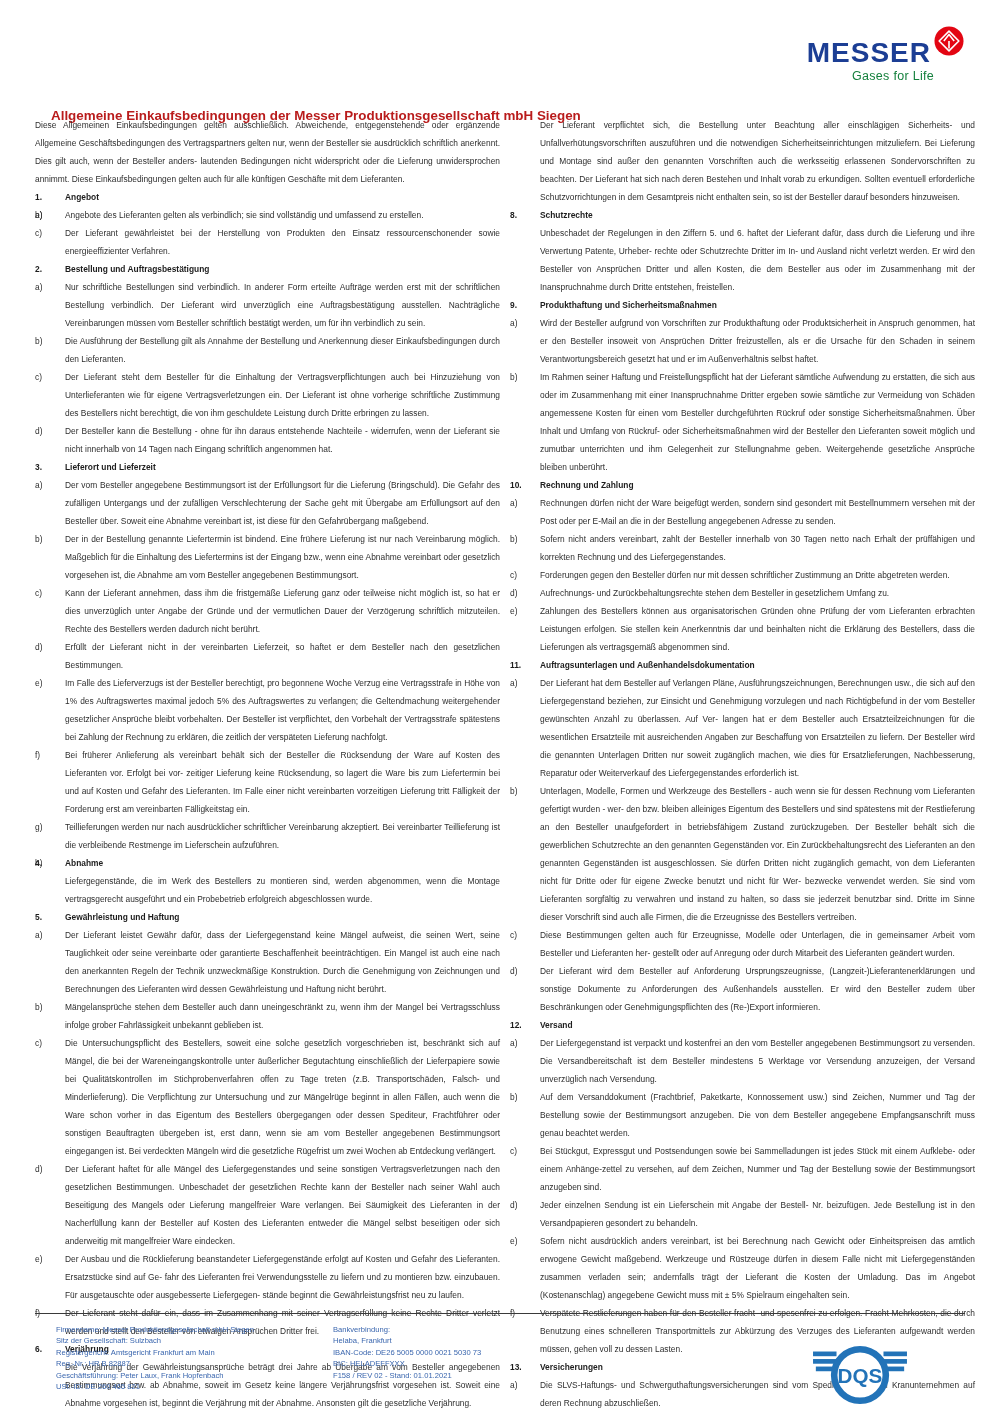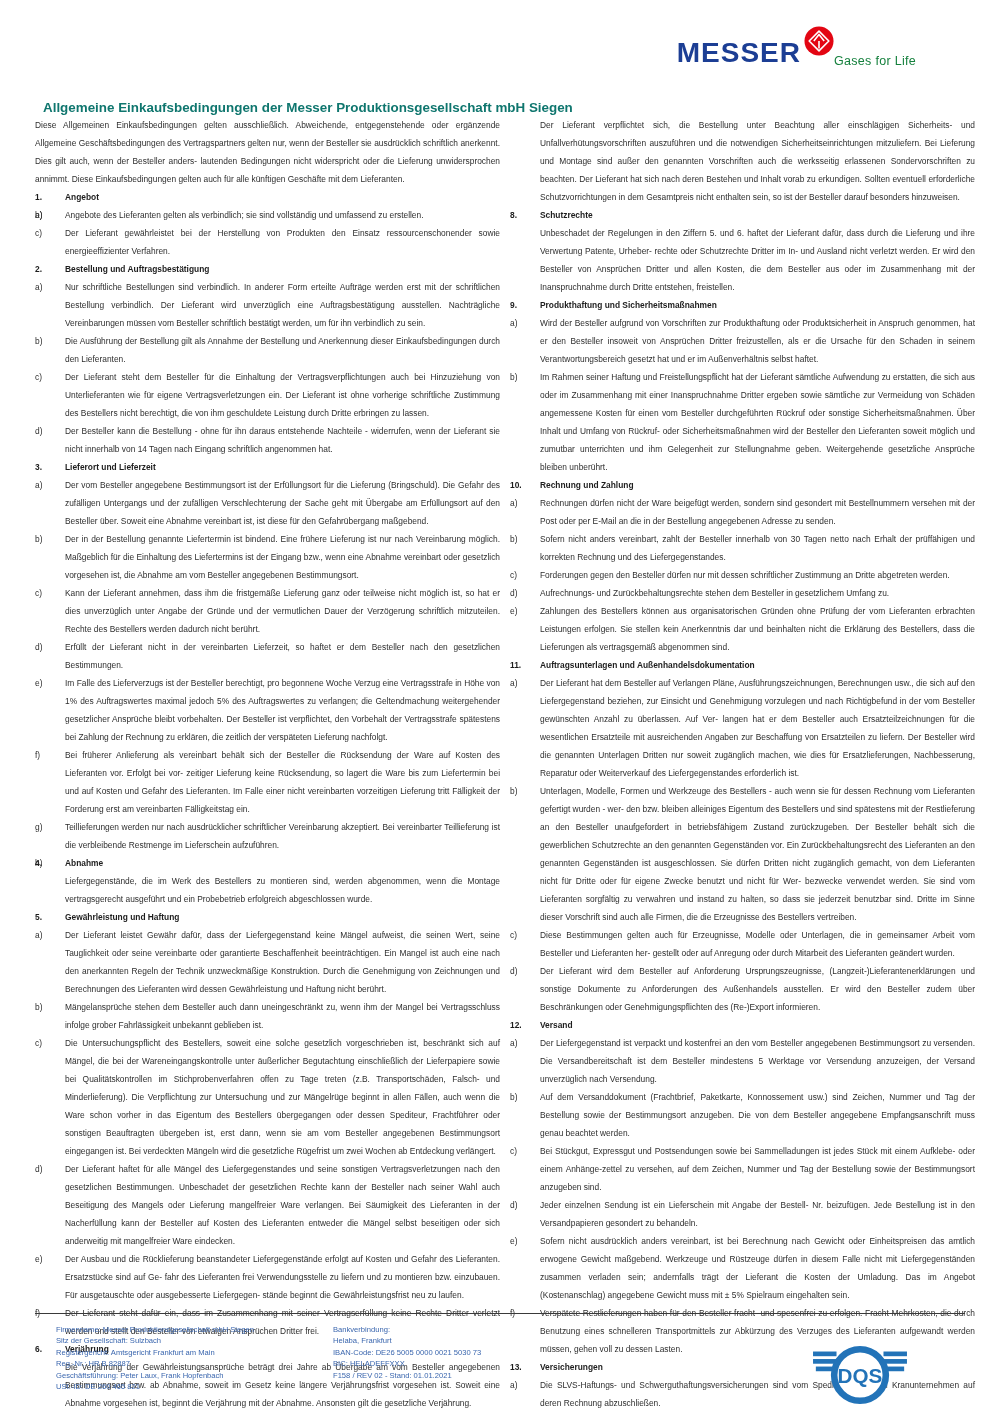--- a/index.html
+++ b/index.html
@@ -1,25 +1,25 @@
 <!DOCTYPE html>
 <html lang="de"><head>
 <meta charset="utf-8">
 <style>
   html,body{margin:0;padding:0;background:#888;}
   .page{position:relative;width:1000px;height:1415px;background:#ffffff;margin:0 auto;
         font-family:"Liberation Sans","DejaVu Sans",sans-serif;color:#2e2e2e;overflow:hidden;}
   
-  .logo{position:absolute;top:26px;right:54px;display:flex;align-items:flex-end;}
+  .logo{position:absolute;top:26px;right:36px;display:flex;flex-direction:column;align-items:flex-end;}
   .logo-row{display:flex;align-items:flex-start;}
   .wordmark{font-size:28px;font-weight:bold;letter-spacing:1px;color:#1c3e94;line-height:30px;margin-top:12px;}
   .emblem{margin-left:3px;}
   .tagline{font-size:12.5px;color:#15803d;margin-top:1px;margin-right:30px;letter-spacing:0.3px;}
   
-  .doc-title{position:absolute;left:35px;top:92px;margin:8px;font-size:13.4px;font-weight:bold;color:#0f766e;white-space:nowrap;}
+  .doc-title{position:absolute;left:35px;top:92px;margin:16px;font-size:13.4px;font-weight:bold;color:#b91c1c;white-space:nowrap;}
   
   .cols{position:absolute;left:35px;top:116px;width:940px;
         column-count:2;column-gap:10px;column-fill:balance;
         font-size:8.4px;line-height:18px;text-align:justify;color:#2e2e2e;}
   .cols p{margin:0;}
   .clause{position:relative;padding-left:30px;margin:0;}
   .clause .lbl{position:absolute;left:0;top:0;}
   .clause.head{font-weight:bold;color:#1d1d1d;}
   
   .footer-rule{position:absolute;left:35px;width:930px;top:1313px;border-top:1.2px solid #3a3a3a;}

